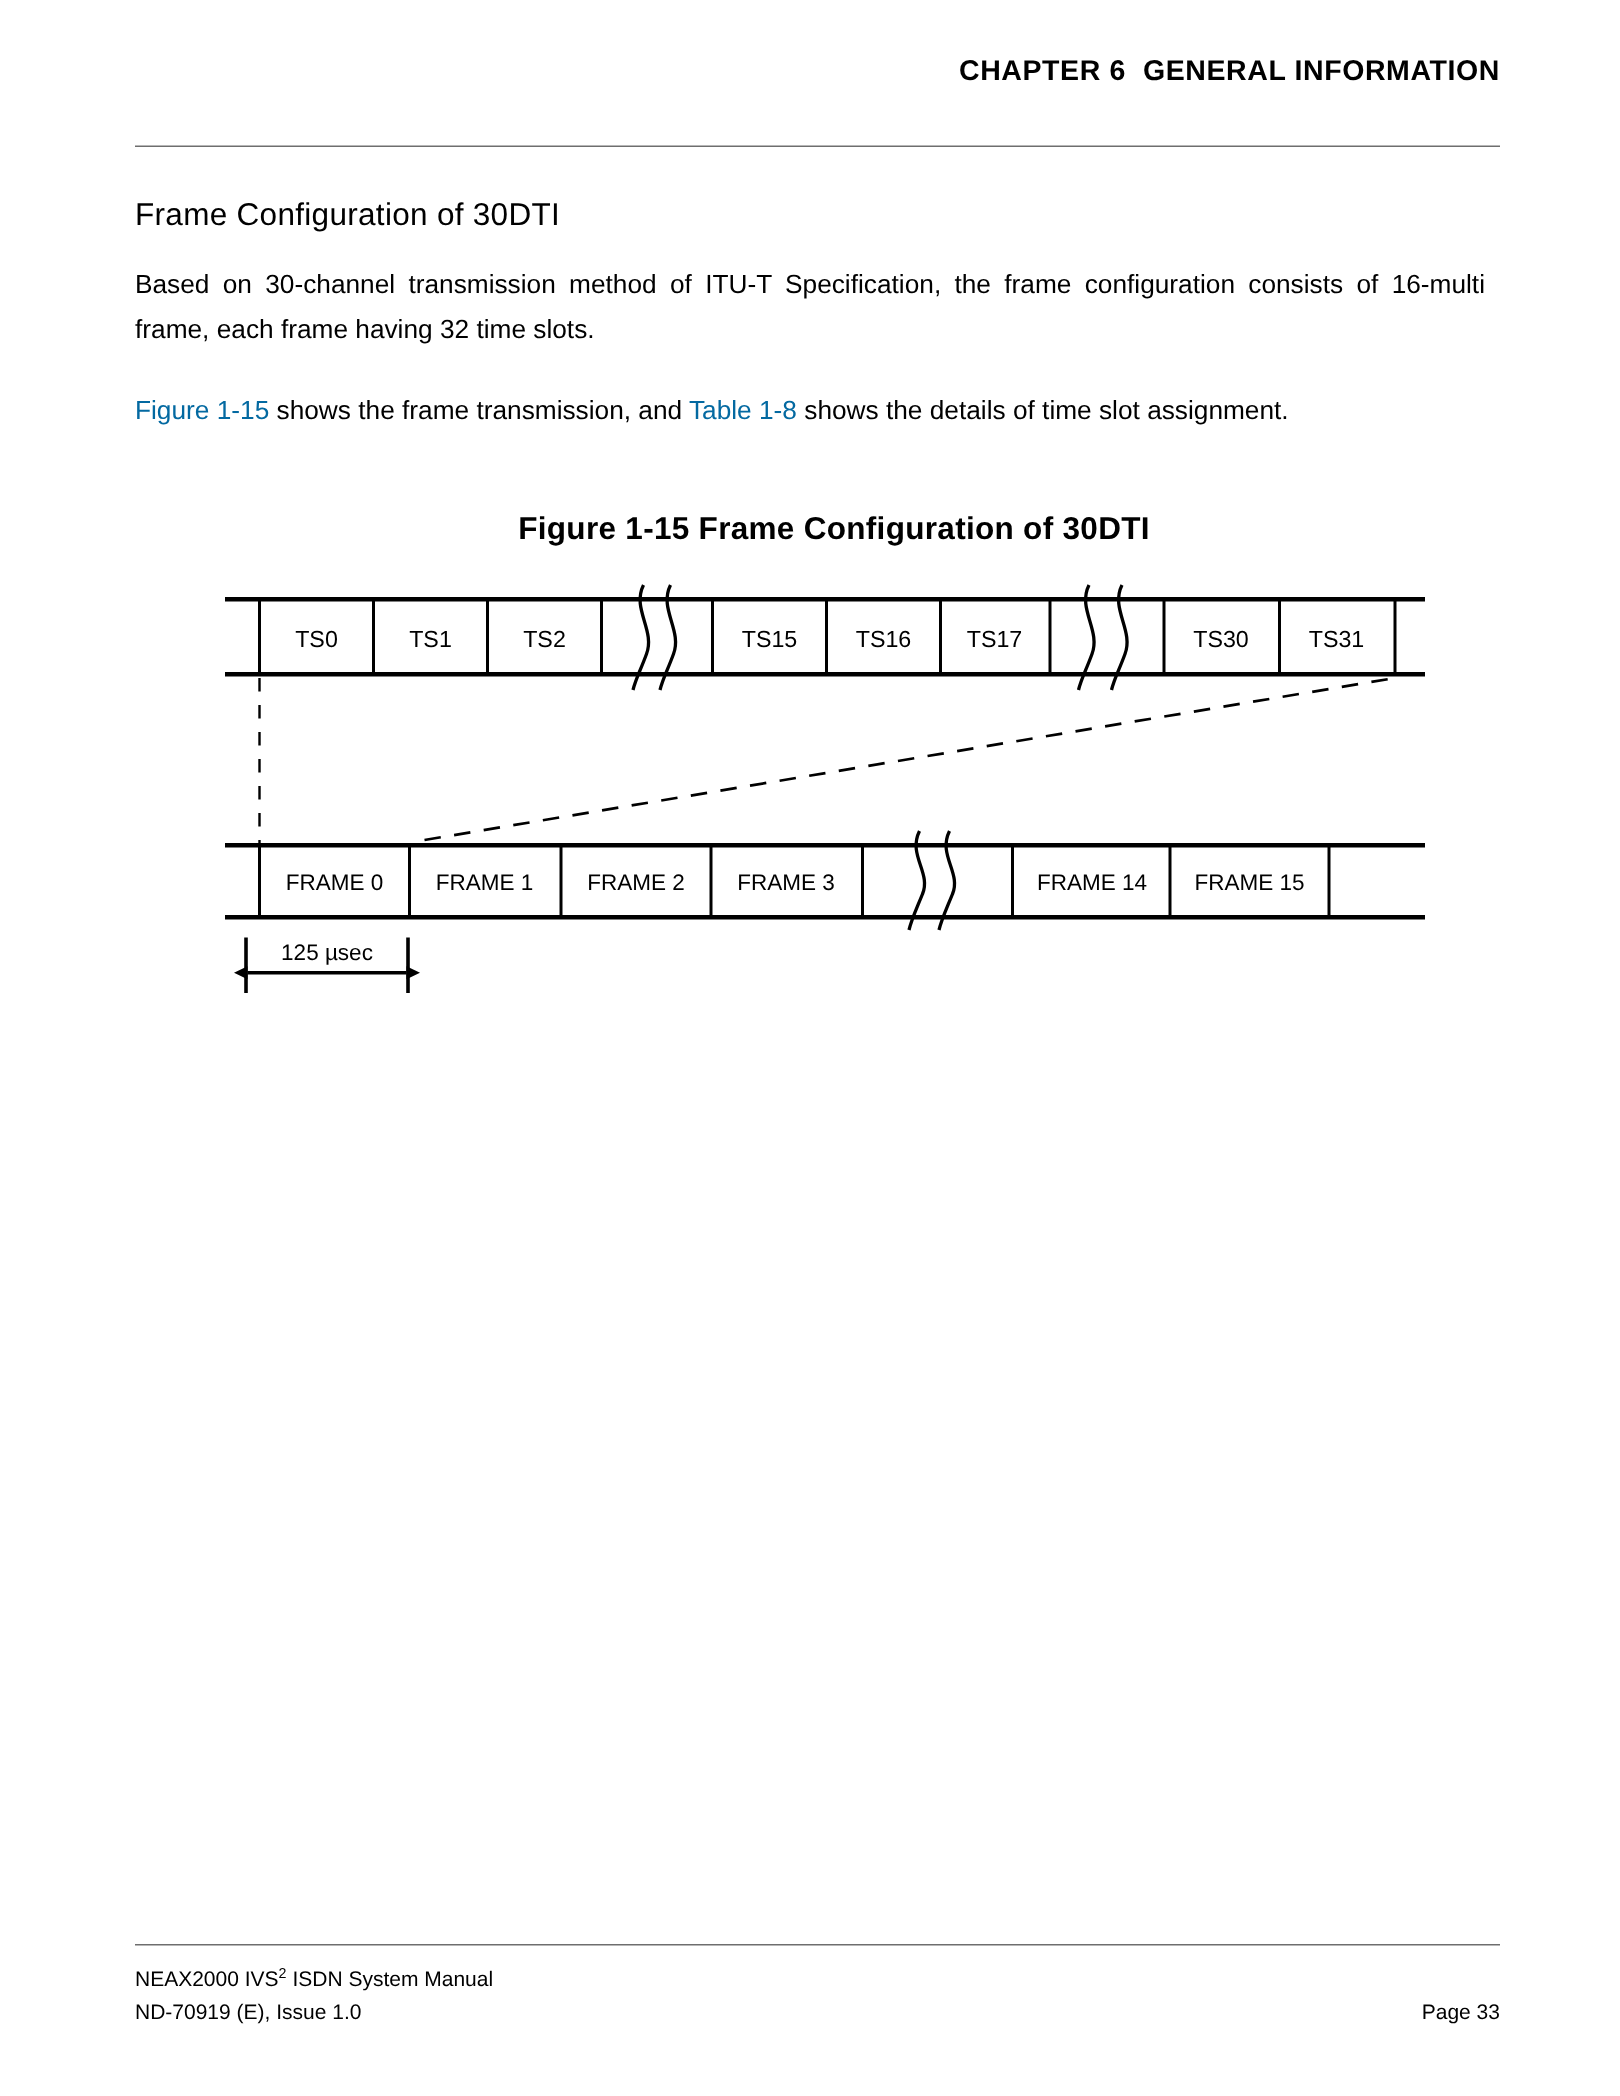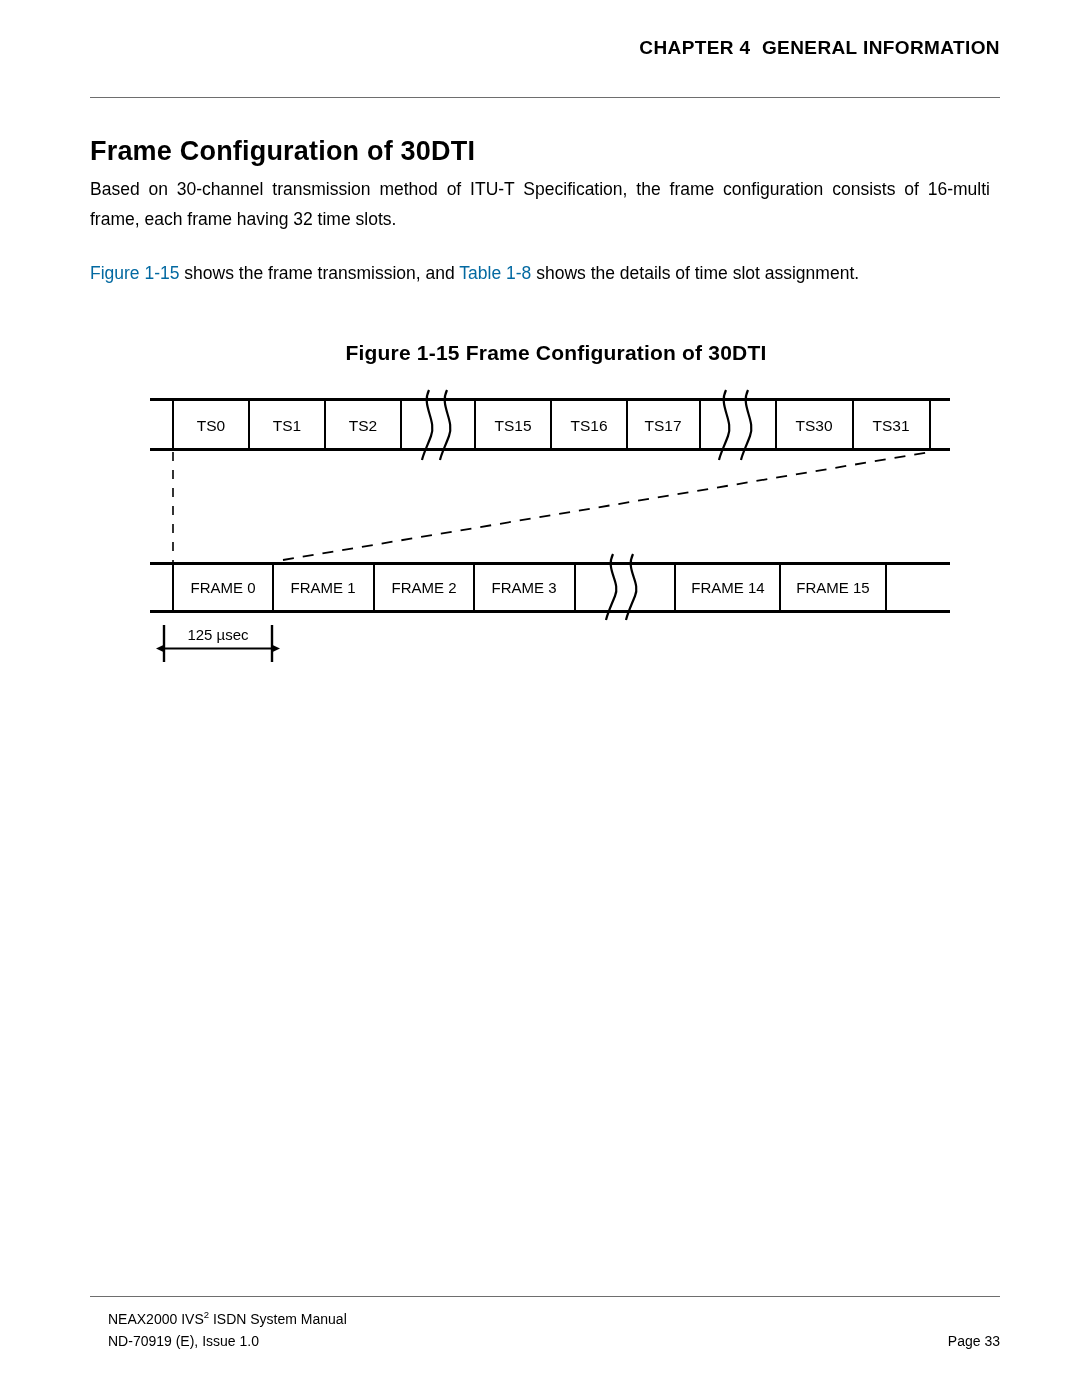--- a/index.html
+++ b/index.html
@@ -43,22 +43,22 @@
     width: 910px;
     height: 1px;
     background: #6e6e6e;
   }
 
   
   .section-title {
     position: absolute;
     left: 90px;
     top: 118px;
-    font-size: 27px;
-    font-weight: bold;
+    font-size: 21px;
+    font-weight: normal;
     letter-spacing: 0.2px;
   }
   .para {
     position: absolute;
     left: 90px;
     width: 900px;
     font-size: 17.5px;
     line-height: 30px;
     text-align: justify;
     text-justify: inter-word;
@@ -96,21 +96,21 @@
   .footer-rule {
     position: absolute;
     left: 90px;
     top: 1296px;
     width: 910px;
     height: 1px;
     background: #6e6e6e;
   }
   .footer-left {
     position: absolute;
-    left: 108px;
+    left: 90px;
     top: 1308px;
     font-size: 14px;
     line-height: 22px;
   }
   .footer-right {
     position: absolute;
     left: 700px;
     top: 1330px;
     width: 300px;
     text-align: right;
@@ -120,21 +120,21 @@
   sup {
     font-size: 0.68em;
     vertical-align: super;
     line-height: 0;
   }
 </style>
 </head>
 <body>
 
 <div class="page-header">
-  <div class="header-chapter">CHAPTER 4  GENERAL INFORMATION</div>
+  <div class="header-chapter">CHAPTER 6  GENERAL INFORMATION</div>
 </div>
 <div class="header-rule"></div>
 
 <h1 class="section-title">Frame Configuration of 30DTI</h1>
 
 <p class="para para-1">Based on 30-channel transmission method of ITU-T Specification, the frame configuration consists of 16-multi frame, each frame having 32 time slots.</p>
 
 <p class="para para-2">
   <span class="xref">Figure 1-15</span><span> shows the frame transmission, and </span><span class="xref">Table 1-8</span><span> shows the details of time slot assignment.</span>
 </p>

